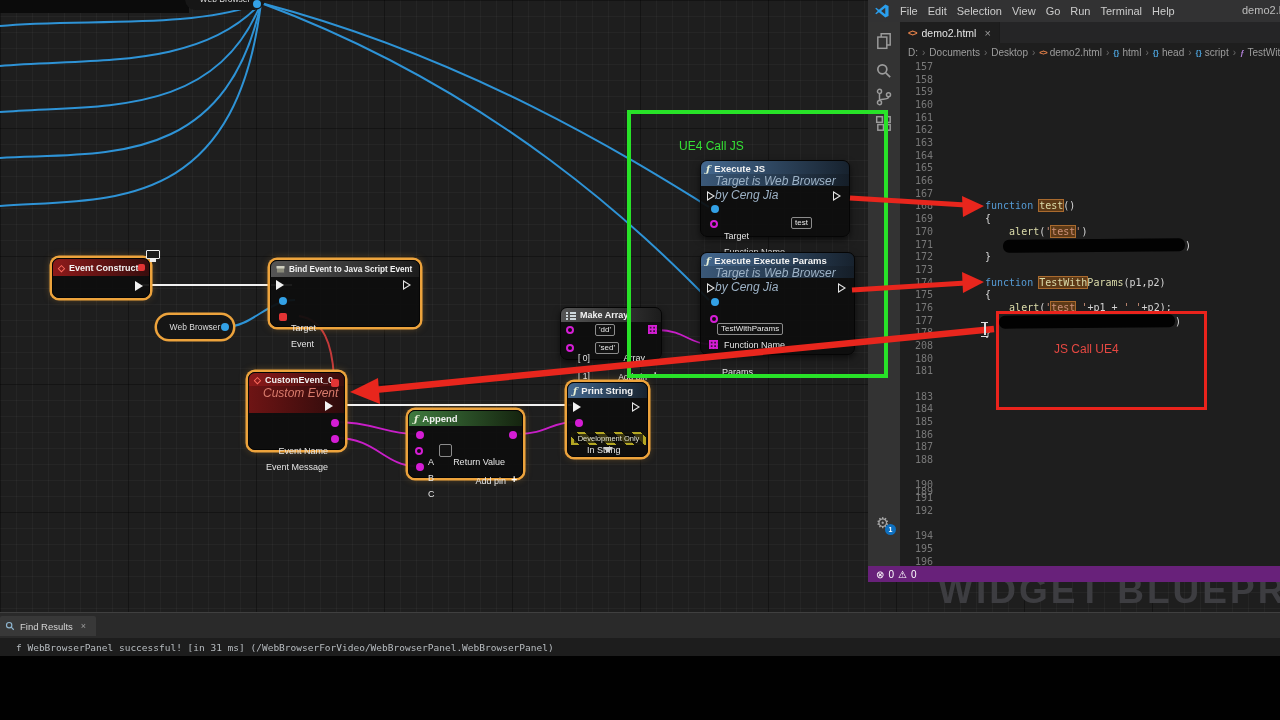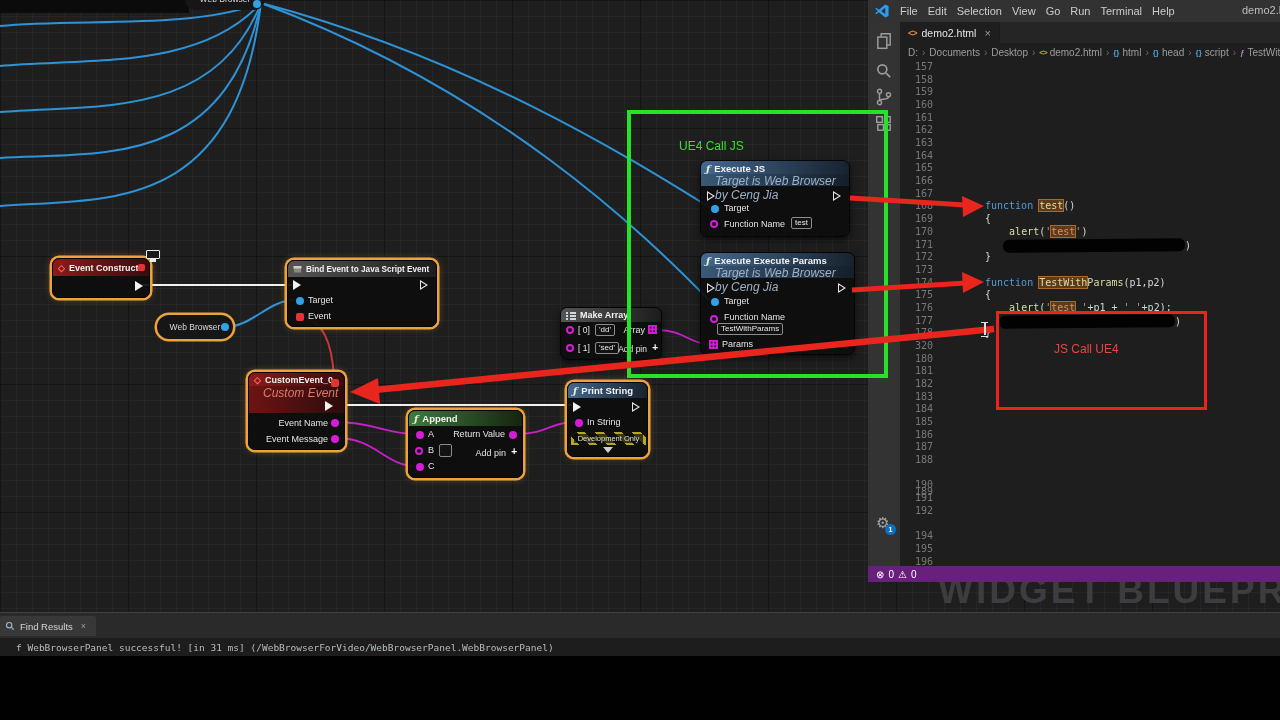--- a/index.html
+++ b/index.html
@@ -27,21 +27,21 @@
     border-radius:7px; box-shadow:0 3px 7px rgba(0,0,0,0.6); z-index:3; color:#e2e2e2; }
   .node.selected { box-shadow:0 0 0 2.5px #eda33c, 0 0 9px rgba(237,163,60,0.5); }
   .nhead { border-radius:6px 6px 0 0; padding:2px 5px; font-weight:bold; color:#f2f2f2;
     display:flex; align-items:center; gap:4px; font-size:9.5px; }
   .hdr-event { background:linear-gradient(90deg,#8d1a1a,#380d0d); }
   .hdr-fn    { background:linear-gradient(90deg,#44688f,#17222e); }
   .hdr-dark  { background:linear-gradient(90deg,#555,#1c1c1c); }
   .hdr-green { background:linear-gradient(90deg,#3f7a3f,#15240f); }
   .nsub { font-style:italic; font-weight:normal; font-size:12px; color:#9db2c6; padding:0 5px 2px 14px; }
   .nsub.red { color:#d97b6c; }
-  .plabel { position:absolute; font-size:9px; color:#e4e4e4; white-space:nowrap; }
+  .plabel { position:absolute; font-size:9px; color:#e4e4e4; white-space:nowrap;margin-top:28px; }
   .pin { position:absolute; width:8px; height:8px; border-radius:50%; }
   .pin.blue { background:#33a1e6; }
   .pin.mag  { background:#d51dd5; }
   .pin.hollow { width:8px; height:8px; background:transparent; border:2px solid #d51dd5; }
   .pin.redsq { background:#e23434; border-radius:2px; }
   .pingrid { position:absolute; width:9px; height:9px;
     background-image:linear-gradient(#d51dd5 2px, transparent 2px),
                      linear-gradient(90deg,#d51dd5 2px, transparent 2px);
     background-size:3.5px 3.5px; background-color:rgba(213,29,213,0.25); }
   .exec { position:absolute; width:0; height:0; border-style:solid;
@@ -178,21 +178,21 @@
       <span style="font-size:9px;">Event Construct</span>
     </div>
     <span class="pin redsq" style="right:4px; top:5px; width:7px; height:7px;"></span>
     <span class="exec" style="left:82px; top:22px;"></span>
     <span class="monitor" style="right:-12px; top:-9px;">
         <span class="scr"></span>
         <span class="std"></span>
       </span>
   </div>
 
-  <div class="node selected" style="left:287px; top:260px; width:150px; height:67px;">
+  <div class="node selected" style="left:270px; top:260px; width:150px; height:67px;">
     <div class="nhead hdr-dark" style="height:16px; font-size:8.2px;">
       <svg width="9" height="9">
           <rect x="0.5" y="1" width="8" height="7" fill="#8a8a7a" stroke="#555"></rect>
           <rect x="0.5" y="1" width="8" height="2.5" fill="#cfcfbf"></rect>
         </svg>
       <span>Bind Event to Java Script Event</span>
     </div>
     <span class="exec" style="left:5px; top:19px;"></span>
     <span class="exec-h" style="left:132px; top:19px;"></span>
     <span class="pin blue" style="left:8px; top:36px;"></span>
@@ -415,24 +415,23 @@
           <div class="code-line" style="top: 152.16px;"><span class="gut">169</span><span class="ctx"><span class="pl">{</span></span></div>
           <div class="code-line" style="top: 164.84px;"><span class="gut">170</span><span class="ctx"><span class="pl">    </span><span class="fn">alert</span><span class="pl">(</span><span class="str">'</span><span class="str hl">test</span><span class="str">'</span><span class="pl">)</span></span></div>
           <div class="code-line" style="top: 177.52px;"><span class="gut">171</span><span class="ctx"><span class="redact-bar" style="width: 182px; margin-left: 18px;"></span><span class="pl">)</span></span></div>
           <div class="code-line" style="top: 190.2px;"><span class="gut">172</span><span class="ctx"><span class="pl">}</span></span></div>
           <div class="code-line" style="top: 202.88px;"><span class="gut">173</span><span class="ctx"></span></div>
           <div class="code-line" style="top: 215.56px;"><span class="gut">174</span><span class="ctx"><span class="kw">function </span><span class="fn hl">TestWith</span><span class="fn">Params</span><span class="pl">(p1,p2)</span></span></div>
           <div class="code-line" style="top: 228.24px;"><span class="gut">175</span><span class="ctx"><span class="pl">{</span></span></div>
           <div class="code-line" style="top: 240.92px;"><span class="gut">176</span><span class="ctx"><span class="pl">    </span><span class="fn">alert</span><span class="pl">(</span><span class="str">'</span><span class="str hl">test</span><span class="str"> '</span><span class="pl">+p1 + </span><span class="str">' '</span><span class="pl">+p2);</span></span></div>
           <div class="code-line" style="top: 253.6px;"><span class="gut">177</span><span class="ctx"><span class="redact-bar" style="width: 176px; margin-left: 14px;"></span><span class="pl">)</span></span></div>
           <div class="code-line" style="top: 266.28px;"><span class="gut">178</span><span class="ctx"><span class="pl">}</span></span></div>
-          <div class="code-line" style="top: 278.96px;"><span class="gut">320</span><span class="ctx"></span></div>
+          <div class="code-line" style="top: 278.96px;"><span class="gut">208</span><span class="ctx"></span></div>
           <div class="code-line" style="top: 291.64px;"><span class="gut">180</span><span class="ctx"></span></div>
           <div class="code-line" style="top: 304.32px;"><span class="gut">181</span><span class="ctx"></span></div>
-          <div class="code-line" style="top: 317px;"><span class="gut">182</span><span class="ctx"></span></div>
           <div class="code-line" style="top: 329.68px;"><span class="gut">183</span><span class="ctx"></span></div>
           <div class="code-line" style="top: 342.36px;"><span class="gut">184</span><span class="ctx"></span></div>
           <div class="code-line" style="top: 355.04px;"><span class="gut">185</span><span class="ctx"></span></div>
           <div class="code-line" style="top: 367.72px;"><span class="gut">186</span><span class="ctx"></span></div>
           <div class="code-line" style="top: 380.4px;"><span class="gut">187</span><span class="ctx"></span></div>
           <div class="code-line" style="top: 393.08px;"><span class="gut">188</span><span class="ctx"></span></div>
           <div class="code-line" style="top: 405.76px; margin-top: 19px;"><span class="gut">189</span><span class="ctx"></span></div>
           <div class="code-line" style="top: 418.44px;"><span class="gut">190</span><span class="ctx"></span></div>
           <div class="code-line" style="top: 431.12px;"><span class="gut">191</span><span class="ctx"></span></div>
           <div class="code-line" style="top: 443.8px;"><span class="gut">192</span><span class="ctx"></span></div>

